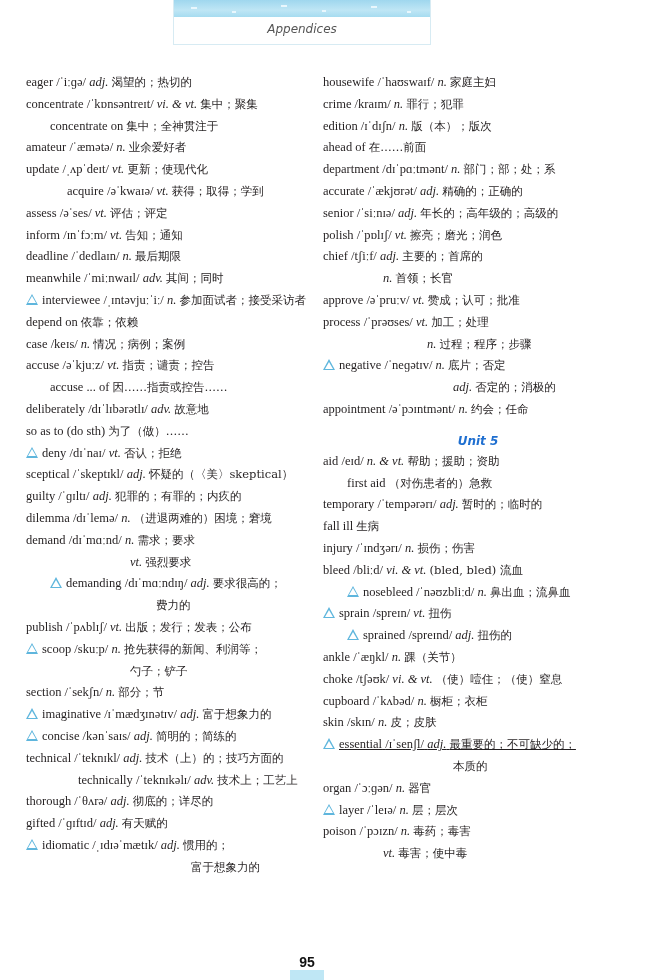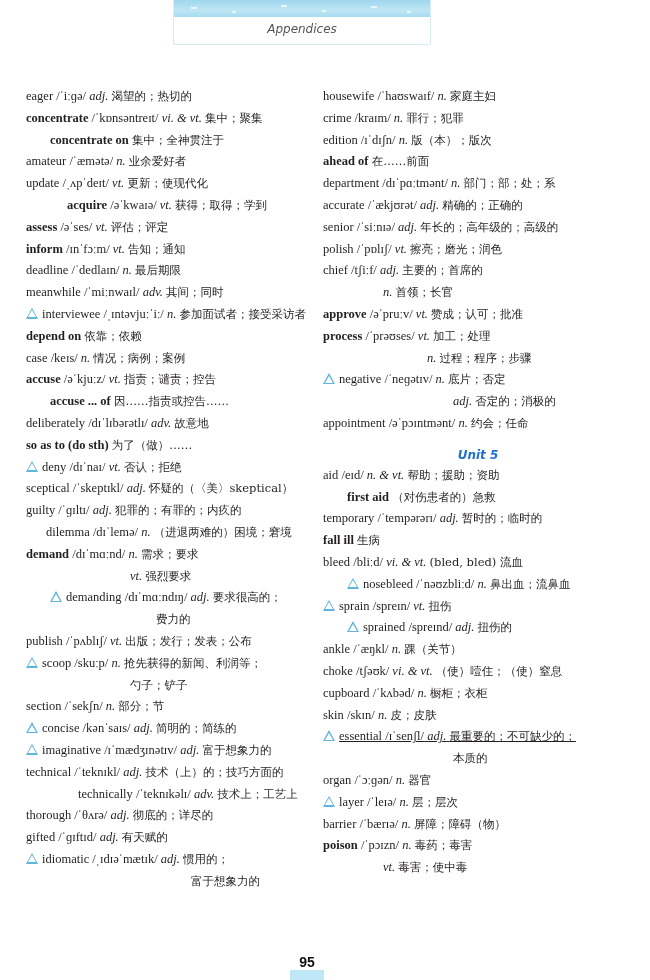--- a/index.html
+++ b/index.html
@@ -21,28 +21,28 @@
                       radial-gradient(ellipse 4px 2px at 60px 12px, #e9f7fd 60%, transparent 61%),
                       radial-gradient(ellipse 5px 2px at 110px 6px, #e9f7fd 60%, transparent 61%),
                       radial-gradient(ellipse 4px 2px at 150px 11px, #e9f7fd 60%, transparent 61%),
                       radial-gradient(ellipse 5px 2px at 200px 7px, #e9f7fd 60%, transparent 61%),
                       radial-gradient(ellipse 4px 2px at 235px 12px, #e9f7fd 60%, transparent 61%);
   }
   .header-title {
     position: absolute; left: 0; right: 0; top: 22px; text-align: center;
     font-family: "DejaVu Sans", sans-serif; font-style: italic; font-size: 12px; color: #555;
   }
-  .col { position: absolute; top: 86px; }
+  .col { position: absolute; top: 72px; }
   .col-left { left: 26px; width: 290px; }
   .col-right { left: 323px; width: 310px; }
   .entry {
     height: 21.8px; line-height: 21.8px; font-size: 12.5px; white-space: nowrap;
   }
   .entry .hw { }
-  .entry .hw.bold { font-weight: bold; }
+  .entry .hw.bold { font-weight: normal; }
   .entry .pos { font-style: italic; }
   .entry .def { font-family: "DejaVu Serif", serif; font-size: 11.5px; }
   .tri {
     display: inline-block; width: 0; height: 0; vertical-align: -1px; margin-right: 4px;
     border-left: 6px solid transparent; border-right: 6px solid transparent; border-bottom: 11px solid #5fb6dd;
     position: relative;
   }
   .tri::after {
     content: ""; position: absolute; left: -4px; top: 2.5px;
     border-left: 4px solid transparent; border-right: 4px solid transparent; border-bottom: 7.5px solid #fff;
@@ -82,31 +82,31 @@
     <div class="entry" style="padding-left: 0px;"><span class="tri"></span><span class="hw">interviewee</span> <span class="ipa">/ˌɪntəvjuːˈiː/</span> <span class="pos">n.</span> <span class="def">参加面试者；接受采访者</span> </div>
     <div class="entry" style="padding-left: 0px;"><span class="hw bold">depend on</span> <span class="def">依靠；依赖</span> </div>
     <div class="entry" style="padding-left: 0px;"><span class="hw">case</span> <span class="ipa">/keɪs/</span> <span class="pos">n.</span> <span class="def">情况；病例；案例</span> </div>
     <div class="entry" style="padding-left: 0px;"><span class="hw bold">accuse</span> <span class="ipa">/əˈkjuːz/</span> <span class="pos">vt.</span> <span class="def">指责；谴责；控告</span> </div>
     <div class="entry" style="padding-left: 24px;"><span class="hw bold">accuse ... of</span> <span class="def">因……指责或控告……</span> </div>
     <div class="entry" style="padding-left: 0px;"><span class="hw">deliberately</span> <span class="ipa">/dɪˈlɪbərətlɪ/</span> <span class="pos">adv.</span> <span class="def">故意地</span> </div>
     <div class="entry" style="padding-left: 0px;"><span class="hw bold">so as to (do sth)</span> <span class="def">为了（做）……</span> </div>
     <div class="entry" style="padding-left: 0px;"><span class="tri"></span><span class="hw">deny</span> <span class="ipa">/dɪˈnaɪ/</span> <span class="pos">vt.</span> <span class="def">否认；拒绝</span> </div>
     <div class="entry" style="padding-left: 0px;"><span class="hw">sceptical</span> <span class="ipa">/ˈskeptɪkl/</span> <span class="pos">adj.</span> <span class="def">怀疑的（〈美〉skeptical）</span> </div>
     <div class="entry" style="padding-left: 0px;"><span class="hw">guilty</span> <span class="ipa">/ˈɡɪltɪ/</span> <span class="pos">adj.</span> <span class="def">犯罪的；有罪的；内疚的</span> </div>
-    <div class="entry" style="padding-left: 0px; margin-left: 20px;"><span class="hw">dilemma</span> <span class="ipa">/dɪˈlemə/</span> <span class="pos">n.</span> <span class="def">（进退两难的）困境；窘境</span> </div>
+    <div class="entry" style="padding-left: 0px;"><span class="hw">dilemma</span> <span class="ipa">/dɪˈlemə/</span> <span class="pos">n.</span> <span class="def">（进退两难的）困境；窘境</span> </div>
     <div class="entry" style="padding-left: 0px;"><span class="hw bold">demand</span> <span class="ipa">/dɪˈmɑːnd/</span> <span class="pos">n.</span> <span class="def">需求；要求</span> </div>
     <div class="entry" style="padding-left: 104px;"><span class="pos">vt.</span> <span class="def">强烈要求</span> </div>
     <div class="entry" style="padding-left: 24px;"><span class="tri"></span><span class="hw">demanding</span> <span class="ipa">/dɪˈmɑːndɪŋ/</span> <span class="pos">adj.</span> <span class="def">要求很高的；</span> </div>
     <div class="entry" style="padding-left: 130px;"><span class="def">费力的</span> </div>
     <div class="entry" style="padding-left: 0px;"><span class="hw">publish</span> <span class="ipa">/ˈpʌblɪʃ/</span> <span class="pos">vt.</span> <span class="def">出版；发行；发表；公布</span> </div>
     <div class="entry" style="padding-left: 0px;"><span class="tri"></span><span class="hw">scoop</span> <span class="ipa">/skuːp/</span> <span class="pos">n.</span> <span class="def">抢先获得的新闻、利润等；</span> </div>
     <div class="entry" style="padding-left: 104px;"><span class="def">勺子；铲子</span> </div>
     <div class="entry" style="padding-left: 0px;"><span class="hw">section</span> <span class="ipa">/ˈsekʃn/</span> <span class="pos">n.</span> <span class="def">部分；节</span> </div>
+    <div class="entry" style="padding-left: 0px;"><span class="tri"></span><span class="hw">imaginative</span> <span class="ipa">/ɪˈmædʒɪnətɪv/</span> <span class="pos">adj.</span> <span class="def">富于想象力的</span> </div>
     <div class="entry" style="padding-left: 0px;"><span class="tri"></span><span class="hw">concise</span> <span class="ipa">/kənˈsaɪs/</span> <span class="pos">adj.</span> <span class="def">简明的；简练的</span> </div>
-    <div class="entry" style="padding-left: 0px;"><span class="tri"></span><span class="hw">imaginative</span> <span class="ipa">/ɪˈmædʒɪnətɪv/</span> <span class="pos">adj.</span> <span class="def">富于想象力的</span> </div>
     <div class="entry" style="padding-left: 0px;"><span class="hw">technical</span> <span class="ipa">/ˈteknɪkl/</span> <span class="pos">adj.</span> <span class="def">技术（上）的；技巧方面的</span> </div>
     <div class="entry" style="padding-left: 52px;"><span class="hw">technically</span> <span class="ipa">/ˈteknɪkəlɪ/</span> <span class="pos">adv.</span> <span class="def">技术上；工艺上</span> </div>
     <div class="entry" style="padding-left: 0px;"><span class="hw">thorough</span> <span class="ipa">/ˈθʌrə/</span> <span class="pos">adj.</span> <span class="def">彻底的；详尽的</span> </div>
     <div class="entry" style="padding-left: 0px;"><span class="hw">gifted</span> <span class="ipa">/ˈɡɪftɪd/</span> <span class="pos">adj.</span> <span class="def">有天赋的</span> </div>
     <div class="entry" style="padding-left: 0px;"><span class="tri"></span><span class="hw">idiomatic</span> <span class="ipa">/ˌɪdɪəˈmætɪk/</span> <span class="pos">adj.</span> <span class="def">惯用的；</span> </div>
     <div class="entry" style="padding-left: 165px;"><span class="def">富于想象力的</span> </div>
   </div>
 <div class="col col-right">
   <div id="col-right-a">
       <div class="entry" style="padding-left: 0px;"><span class="hw">housewife</span> <span class="ipa">/ˈhaʊswaɪf/</span> <span class="pos">n.</span> <span class="def">家庭主妇</span> </div>
@@ -125,33 +125,33 @@
       <div class="entry" style="padding-left: 0px;"><span class="tri"></span><span class="hw">negative</span> <span class="ipa">/ˈneɡətɪv/</span> <span class="pos">n.</span> <span class="def">底片；否定</span> </div>
       <div class="entry" style="padding-left: 130px;"><span class="pos">adj.</span> <span class="def">否定的；消极的</span> </div>
       <div class="entry" style="padding-left: 0px;"><span class="hw">appointment</span> <span class="ipa">/əˈpɔɪntmənt/</span> <span class="pos">n.</span> <span class="def">约会；任命</span> </div>
     </div>
   <div class="unit-heading">Unit 5</div>
   <div id="col-right-b">
       <div class="entry" style="padding-left: 0px;"><span class="hw">aid</span> <span class="ipa">/eɪd/</span> <span class="pos">n. &amp; vt.</span> <span class="def">帮助；援助；资助</span> </div>
       <div class="entry" style="padding-left: 24px;"><span class="hw bold">first aid</span> <span class="def">（对伤患者的）急救</span> </div>
       <div class="entry" style="padding-left: 0px;"><span class="hw">temporary</span> <span class="ipa">/ˈtempərərɪ/</span> <span class="pos">adj.</span> <span class="def">暂时的；临时的</span> </div>
       <div class="entry" style="padding-left: 0px;"><span class="hw bold">fall ill</span> <span class="def">生病</span> </div>
+      <div class="entry" style="padding-left: 0px;"><span class="hw">injury</span> <span class="ipa">/ˈɪndʒərɪ/</span> <span class="pos">n.</span> <span class="def">损伤；伤害</span> </div>
       <div class="entry" style="padding-left: 0px;"><span class="hw">bleed</span> <span class="ipa">/bliːd/</span> <span class="pos">vi. &amp; vt.</span> <span class="def">(bled, bled) 流血</span> </div>
       <div class="entry" style="padding-left: 24px;"><span class="tri"></span><span class="hw">nosebleed</span> <span class="ipa">/ˈnəʊzbliːd/</span> <span class="pos">n.</span> <span class="def">鼻出血；流鼻血</span> </div>
       <div class="entry" style="padding-left: 0px;"><span class="tri"></span><span class="hw">sprain</span> <span class="ipa">/spreɪn/</span> <span class="pos">vt.</span> <span class="def">扭伤</span> </div>
       <div class="entry" style="padding-left: 24px;"><span class="tri"></span><span class="hw">sprained</span> <span class="ipa">/spreɪnd/</span> <span class="pos">adj.</span> <span class="def">扭伤的</span> </div>
       <div class="entry" style="padding-left: 0px;"><span class="hw">ankle</span> <span class="ipa">/ˈæŋkl/</span> <span class="pos">n.</span> <span class="def">踝（关节）</span> </div>
       <div class="entry" style="padding-left: 0px;"><span class="hw">choke</span> <span class="ipa">/tʃəʊk/</span> <span class="pos">vi. &amp; vt.</span> <span class="def">（使）噎住；（使）窒息</span> </div>
       <div class="entry" style="padding-left: 0px;"><span class="hw">cupboard</span> <span class="ipa">/ˈkʌbəd/</span> <span class="pos">n.</span> <span class="def">橱柜；衣柜</span> </div>
       <div class="entry" style="padding-left: 0px;"><span class="hw">skin</span> <span class="ipa">/skɪn/</span> <span class="pos">n.</span> <span class="def">皮；皮肤</span> </div>
       <div class="entry" style="padding-left: 0px; text-decoration: underline;"><span class="tri"></span><span class="hw">essential</span> <span class="ipa">/ɪˈsenʃl/</span> <span class="pos">adj.</span> <span class="def">最重要的；不可缺少的；</span> </div>
       <div class="entry" style="padding-left: 130px;"><span class="def">本质的</span> </div>
       <div class="entry" style="padding-left: 0px;"><span class="hw">organ</span> <span class="ipa">/ˈɔːɡən/</span> <span class="pos">n.</span> <span class="def">器官</span> </div>
       <div class="entry" style="padding-left: 0px;"><span class="tri"></span><span class="hw">layer</span> <span class="ipa">/ˈleɪə/</span> <span class="pos">n.</span> <span class="def">层；层次</span> </div>
-      <div class="entry" style="padding-left: 0px;"><span class="hw">barrier</span> <span class="ipa">/ˈbærɪə/</span> <span class="pos">n.</span> <span class="def">屏障；障碍（物）</span> </div>
       <div class="entry" style="padding-left: 0px;"><span class="hw bold">poison</span> <span class="ipa">/ˈpɔɪzn/</span> <span class="pos">n.</span> <span class="def">毒药；毒害</span> </div>
       <div class="entry" style="padding-left: 60px;"><span class="pos">vt.</span> <span class="def">毒害；使中毒</span> </div>
     </div>
 </div>
 
 <div class="page-num">
   <span class="num">95</span>
   <span class="bar"></span>
 </div>
 

